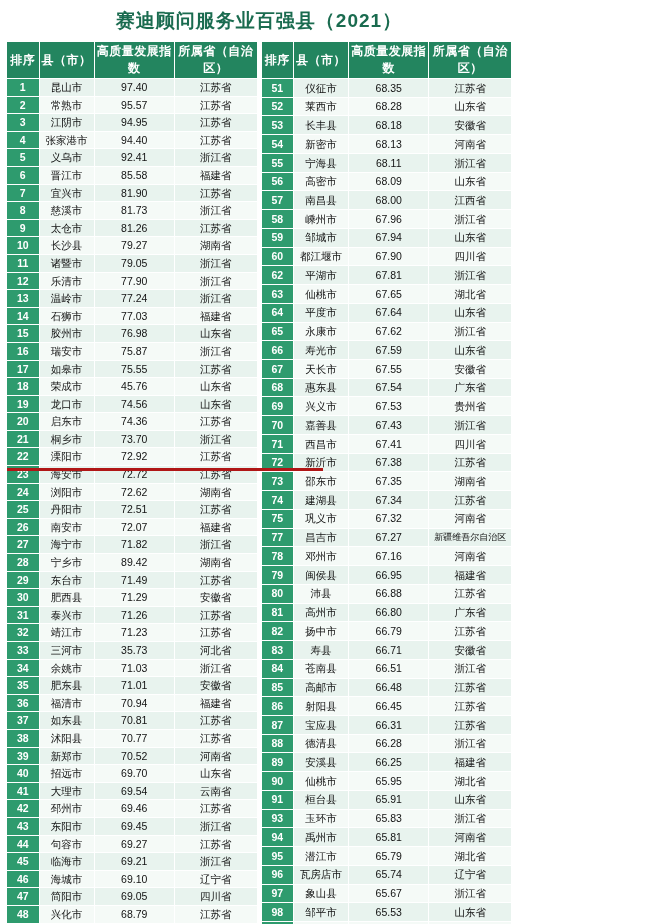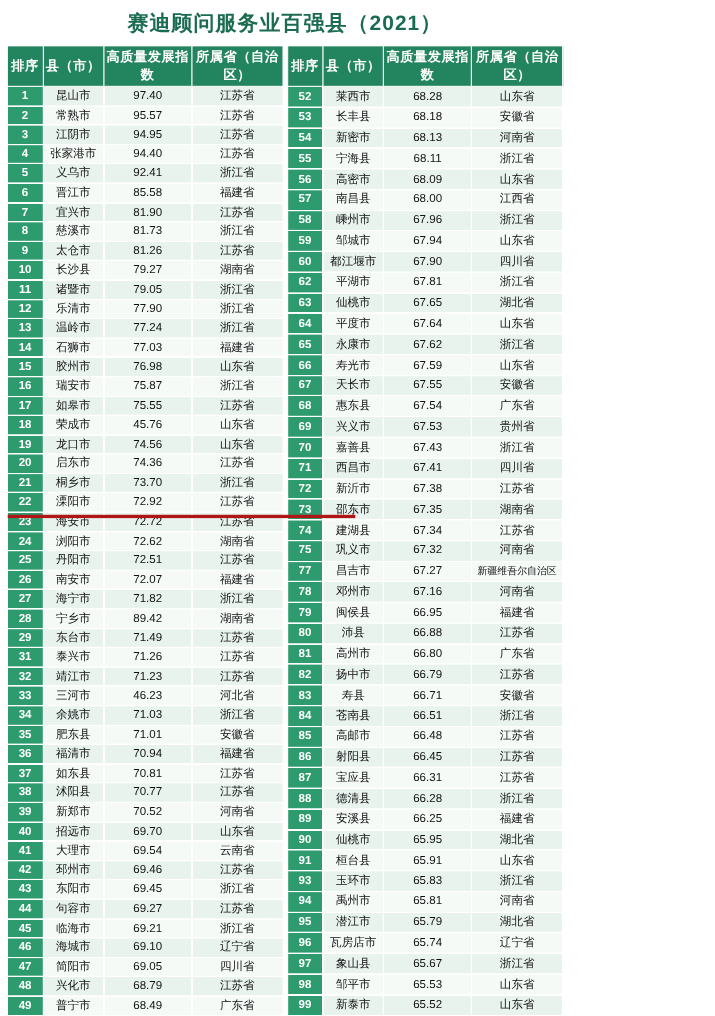--- a/index.html
+++ b/index.html
@@ -273,35 +273,41 @@
             <td class="index">89.42</td>
             <td class="prov">湖南省</td>
           </tr>
           <tr>
             <td class="rank">29</td>
             <td class="city">东台市</td>
             <td class="index">71.49</td>
             <td class="prov">江苏省</td>
           </tr>
           <tr>
+            <td class="rank">30</td>
+            <td class="city">肥西县</td>
+            <td class="index">71.29</td>
+            <td class="prov">安徽省</td>
+          </tr>
+          <tr>
             <td class="rank">31</td>
             <td class="city">泰兴市</td>
             <td class="index">71.26</td>
             <td class="prov">江苏省</td>
           </tr>
           <tr>
             <td class="rank">32</td>
             <td class="city">靖江市</td>
             <td class="index">71.23</td>
             <td class="prov">江苏省</td>
           </tr>
           <tr>
             <td class="rank">33</td>
             <td class="city">三河市</td>
-            <td class="index">46.23</td>
+            <td class="index">35.73</td>
             <td class="prov">河北省</td>
           </tr>
           <tr>
             <td class="rank">34</td>
             <td class="city">余姚市</td>
             <td class="index">71.03</td>
             <td class="prov">浙江省</td>
           </tr>
           <tr>
             <td class="rank">35</td>
@@ -406,20 +412,26 @@
       <thead>
         <tr>
           <th>排序</th>
           <th>县（市）</th>
           <th>高质量发展指数</th>
           <th>所属省（自治区）</th>
         </tr>
       </thead>
       <tbody id="right-body">
           <tr>
+            <td class="rank">51</td>
+            <td class="city">仪征市</td>
+            <td class="index">68.35</td>
+            <td class="prov">江苏省</td>
+          </tr>
+          <tr>
             <td class="rank">52</td>
             <td class="city">莱西市</td>
             <td class="index">68.28</td>
             <td class="prov">山东省</td>
           </tr>
           <tr>
             <td class="rank">53</td>
             <td class="city">长丰县</td>
             <td class="index">68.18</td>
             <td class="prov">安徽省</td>

